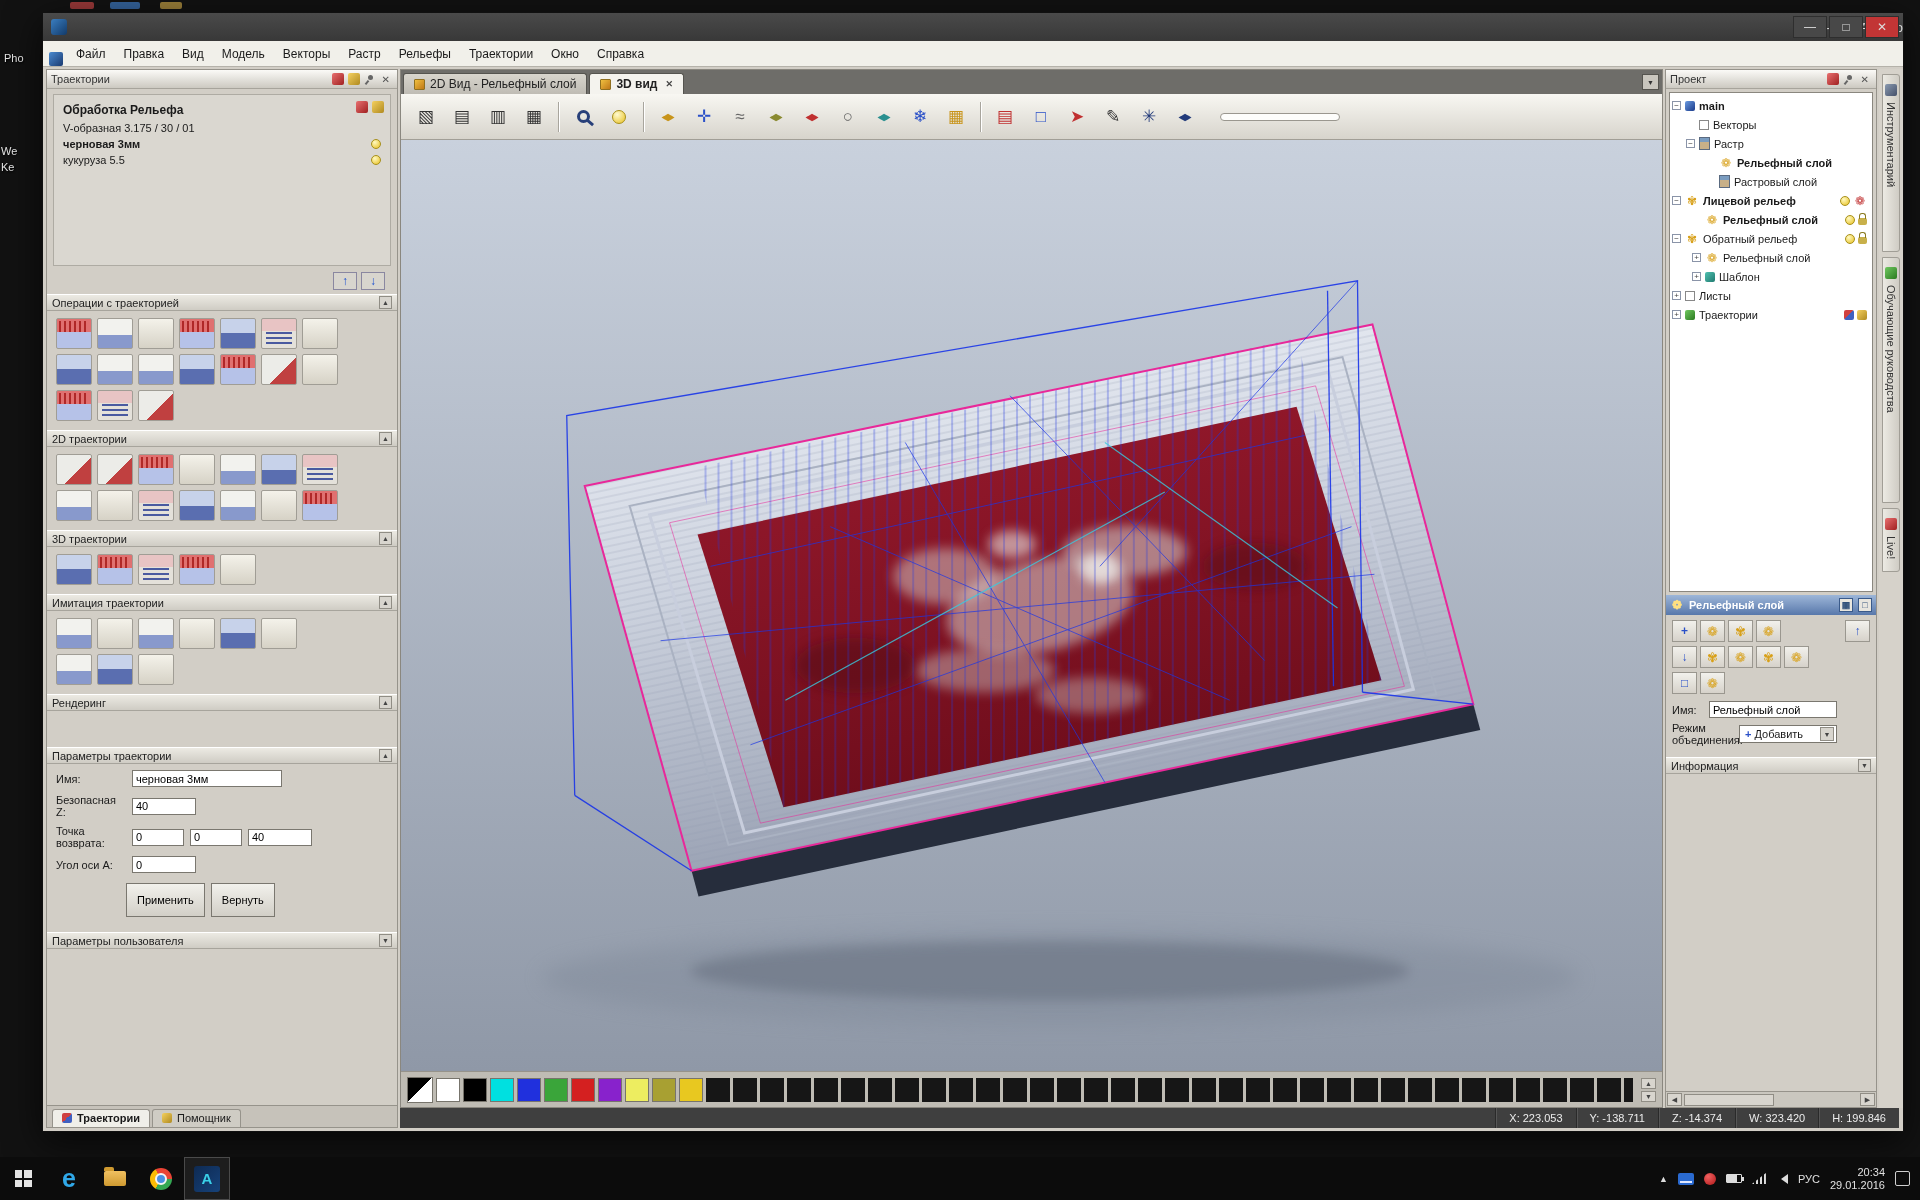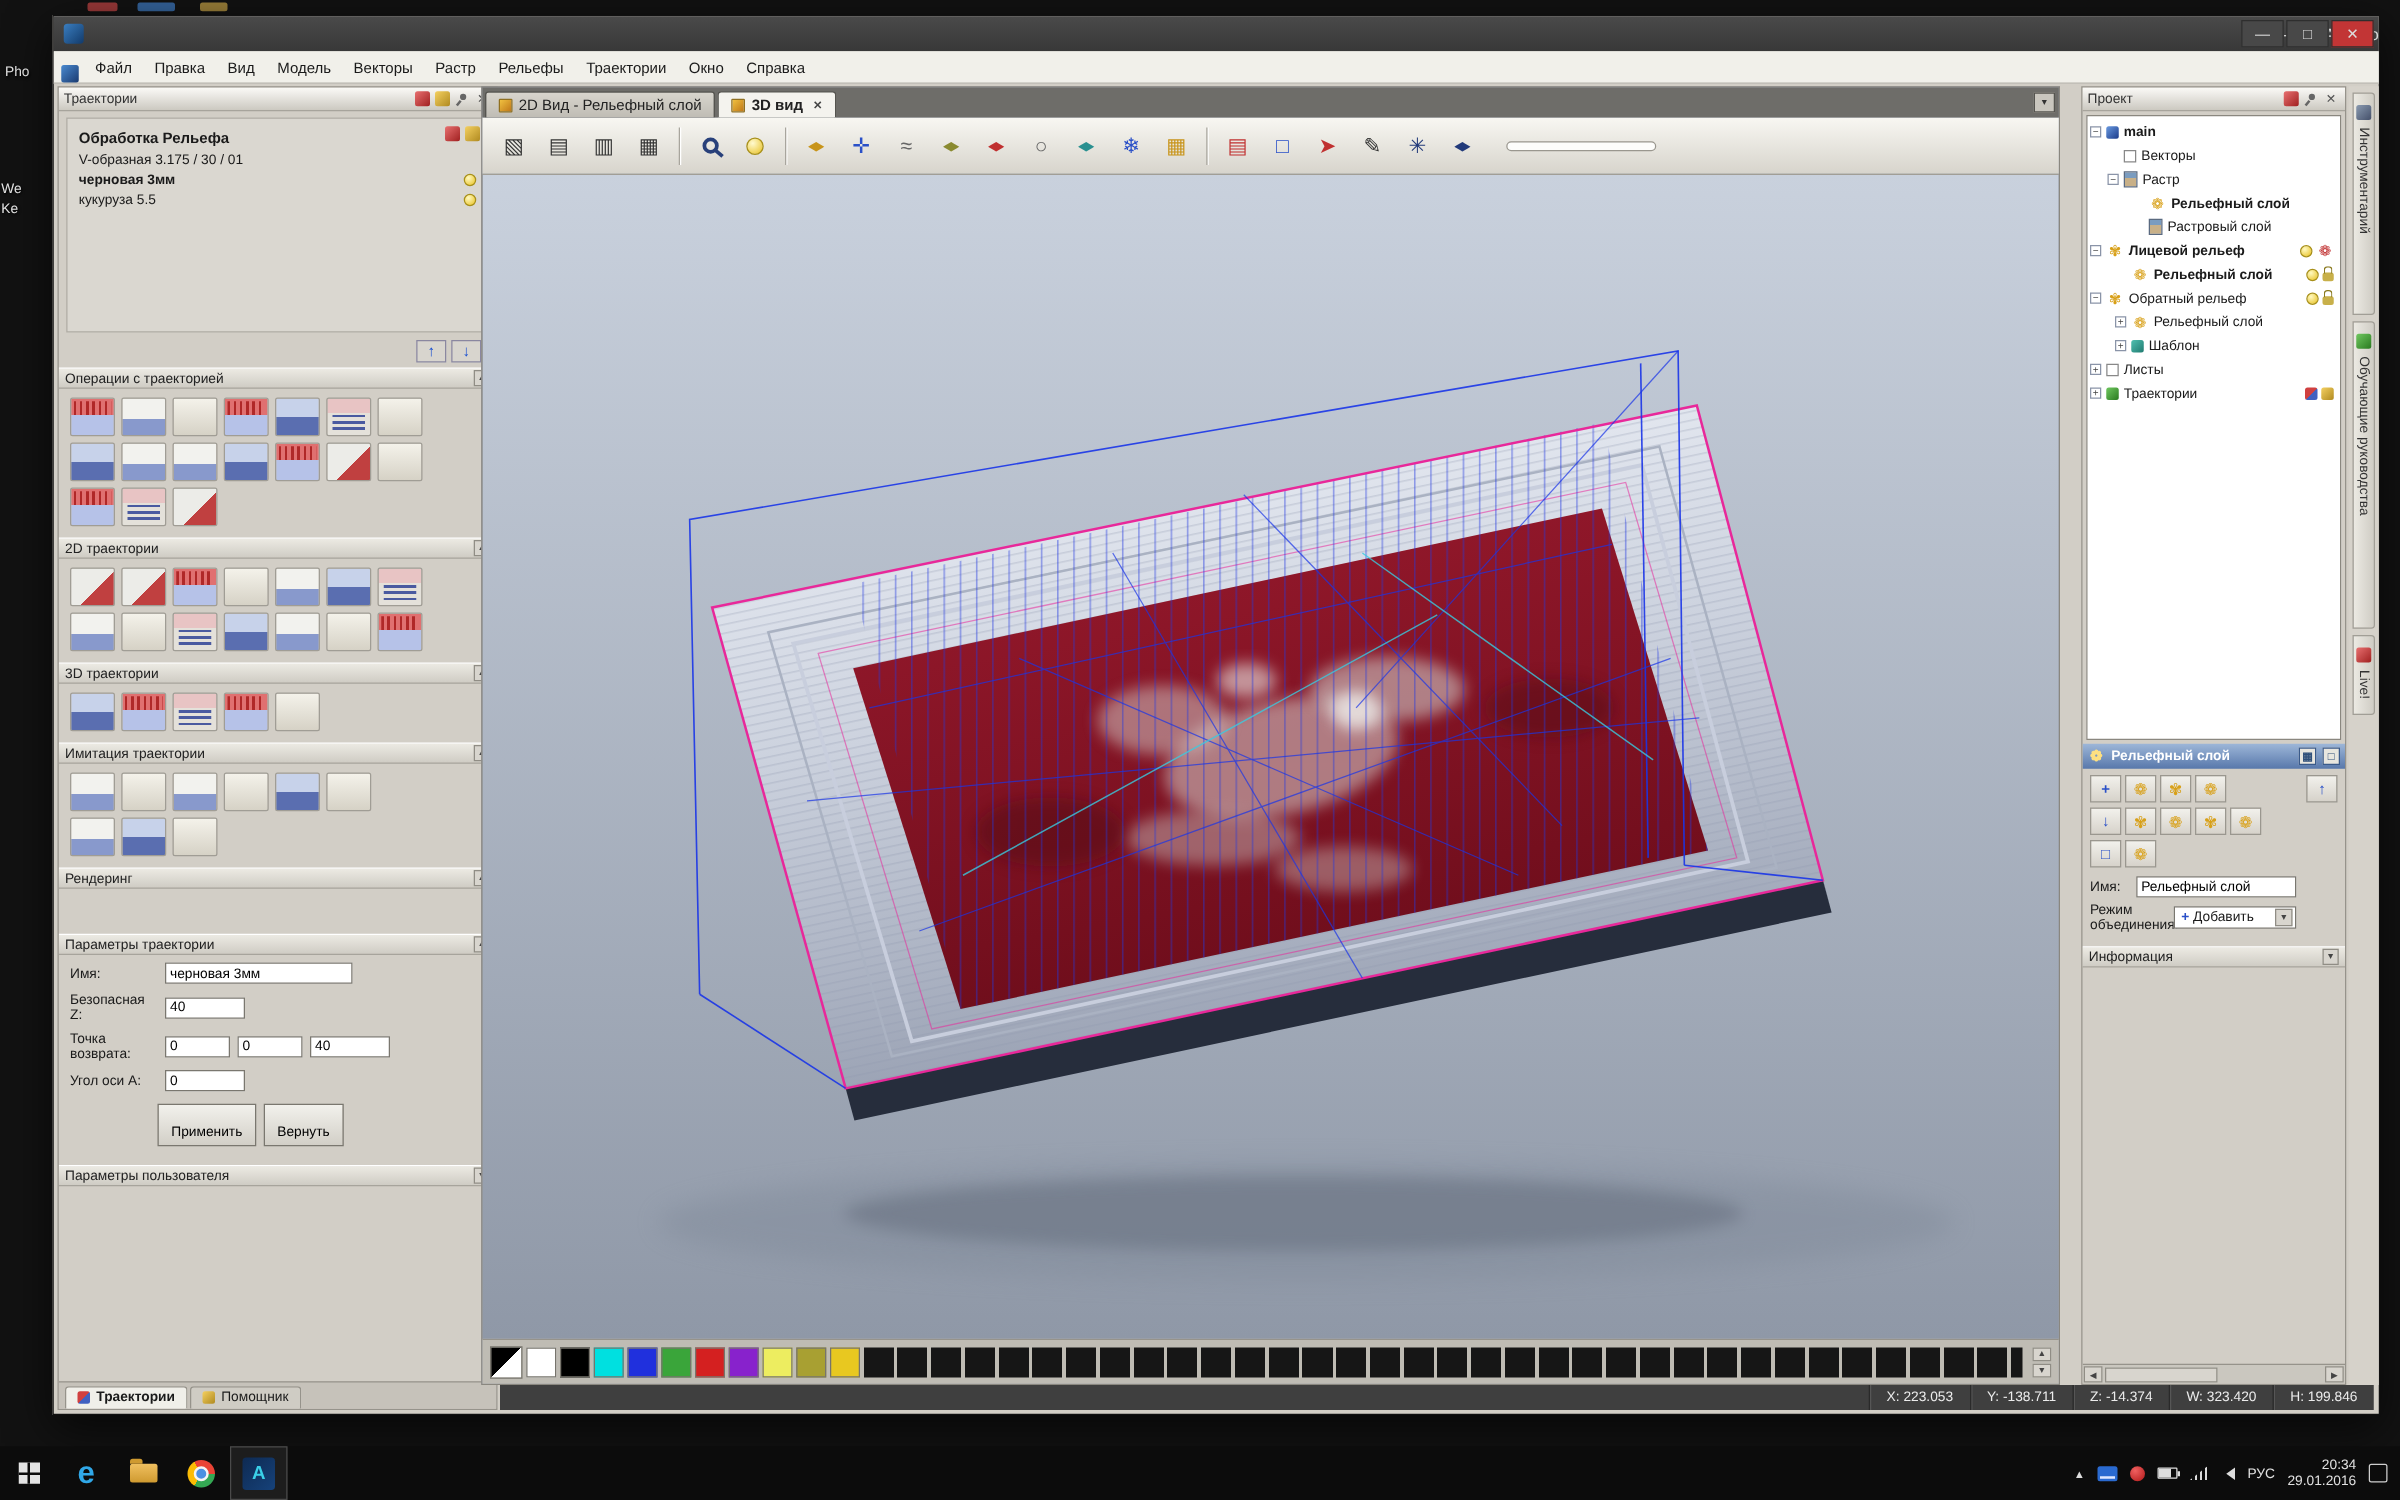--- a/index.html
+++ b/index.html
@@ -13,21 +13,21 @@
 .title{position:absolute;left:1px;right:0;text-align:right;color:#d8d8d8;font-size:13px}
 .appico{width:16px;height:16px;margin-left:8px;background:linear-gradient(135deg,#3a7ec0,#123a6a);border-radius:3px;z-index:2}
 .wctl{position:absolute;right:4px;top:3px;display:flex;gap:2px;z-index:2}
 .wbtn{width:34px;height:22px;color:#ddd;font-size:12px;display:flex;align-items:center;justify-content:center;background:#484848;border:1px solid #2e2e2e;cursor:default}
 .wbtn.close{background:#c23535}
 .menubar{position:absolute;left:0;top:28px;right:0;height:26px;background:#f1f0ea;border-bottom:1px solid #b5b2aa;display:flex;align-items:flex-end;font-size:12px}
 .mitem{padding:5px 9px}
 .micon{width:14px;height:14px;margin:0 4px 0 6px;background:linear-gradient(135deg,#4a8ad0,#1a3a70);border-radius:2px}
 
 .col-left{position:absolute;left:3px;top:56px;bottom:3px;width:352px;background:#d2cec6;border:1px solid #96938b;display:flex;flex-direction:column;overflow:hidden}
-.col-center{position:absolute;left:342px;top:56px;width:1263px;bottom:23px;display:flex;flex-direction:column;border:1px solid #8a877f;background:#9aa3b0}
+.col-center{position:absolute;left:357px;top:56px;width:1263px;bottom:23px;display:flex;flex-direction:column;border:1px solid #8a877f;background:#9aa3b0}
 .col-right{position:absolute;left:1622px;top:56px;width:212px;bottom:23px;background:#d2cec6;border:1px solid #96938b;display:flex;flex-direction:column;overflow:hidden}
 .vstrip{position:absolute;left:1836px;top:56px;width:24px;bottom:23px;background:#d6d2ca;display:flex;flex-direction:column;align-items:center}
 .statusbar{position:absolute;left:357px;right:4px;bottom:3px;height:20px;background:#3f3f3f;display:flex;justify-content:flex-end;align-items:center;color:#ececec;font-size:11px}
 .sseg{padding:0 13px;border-left:1px solid #2a2a2a;box-shadow:1px 0 0 #565656 inset;white-space:nowrap;height:100%;display:flex;align-items:center}
 
 .phdr{height:19px;background:linear-gradient(#fbfaf7,#ccc9c1);border-bottom:1px solid #a7a49c;display:flex;align-items:center;font-size:11px;color:#333;padding:0 4px;gap:4px;flex:none}
 .phdr .sp{flex:1}
 .hico{width:12px;height:12px;border-radius:2px;flex:none}
 .hico.red{background:linear-gradient(135deg,#e87070,#a02020)}
 .hico.gold{background:linear-gradient(135deg,#f4d060,#b08a20)}
@@ -59,21 +59,21 @@
 .pv5{background:linear-gradient(180deg,#f4f2ea,#d6d2c6)}
 .pv6{background:linear-gradient(180deg,#e8c4c4 0 40%,#e4e1da 40%);}
 .pv6::after{content:"";position:absolute;left:4px;right:4px;bottom:4px;height:40%;background:repeating-linear-gradient(0deg,#4a5aa0 0 2px,transparent 2px 5px)}
 
 .frm{padding:6px 9px;font-size:11px;flex:none}
 .frow{display:flex;align-items:center;margin-bottom:7px;gap:6px}
 .flabel{width:70px;line-height:12px;flex:none}
 input.fld{height:17px;border:1px solid #7a776f;background:#fff;font-size:11px;padding:0 3px;font-family:inherit}
 .ddl{height:18px;border:1px solid #7a776f;background:#fff;display:flex;align-items:center;font-size:11px;padding:0 2px 0 5px}
 .ddl .da{margin-left:auto;width:14px;height:14px;background:#d8d5ce;border:1px solid #908d85;font-size:7px;display:flex;align-items:center;justify-content:center;color:#444}
-.btn{height:19px;background:linear-gradient(#f2f1ec,#d2cfc7);border:1px solid #7a776f;font-size:11px;padding:16px 10px;font-family:inherit}
+.btn{height:34px;background:linear-gradient(#f2f1ec,#d2cfc7);border:1px solid #7a776f;font-size:11px;padding:4px 10px;font-family:inherit}
 .cbrow{display:flex;align-items:flex-start;gap:6px;margin:5px 0;font-size:11px}
 .cbox{width:12px;height:12px;background:#fff;border:1px solid #7a776f;flex:none}
 .bluetxt{color:#2a6ab0}
 .ltabs{margin-top:auto;height:22px;border-top:1px solid #96938b;display:flex;align-items:flex-end;background:#c6c2ba;padding:2px 5px 0;gap:2px;flex:none}
 .ltab{display:flex;align-items:center;gap:5px;font-size:11px;padding:2px 9px 3px;border:1px solid #96938b;border-bottom:none;background:#cfccc4;border-radius:3px 3px 0 0}
 .ltab.on{background:#f0efe9;font-weight:bold}
 .mini{width:10px;height:10px;border-radius:2px;flex:none}
 .mini.redblue{background:linear-gradient(135deg,#d04040 0 50%,#4060c0 50%)}
 .mini.gold{background:linear-gradient(135deg,#f4d060,#b08a20)}
 .mini.teal{background:linear-gradient(135deg,#50c0b0,#207a70)}

